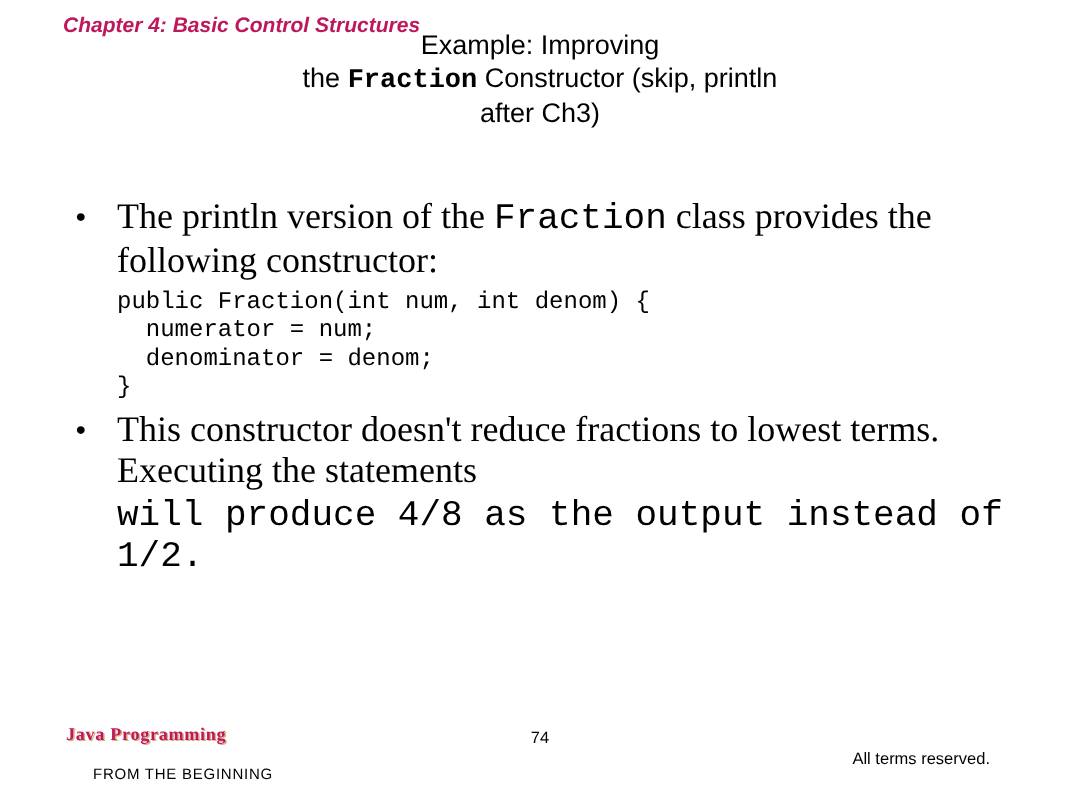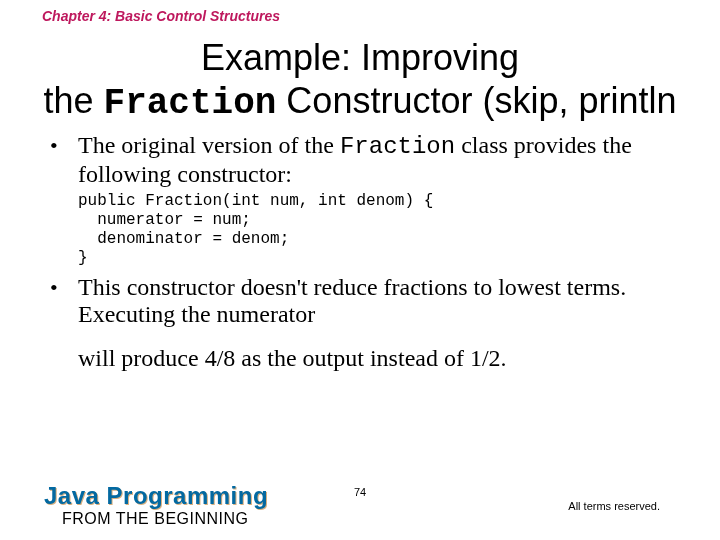--- a/index.html
+++ b/index.html
@@ -17,26 +17,26 @@
     top: 8px;
     left: 42px;
     font-family: Arial, sans-serif;
     font-weight: bold;
     font-style: italic;
     font-size: 14px;
     color: #be185d;
   }
   .title {
     position: absolute;
-    top: 36px;
+    top: 20px;
     left: 0;
     width: 720px;
     text-align: center;
     font-family: Arial, sans-serif;
-    font-size: 36px;
+    font-size: 18px;
     color: #000;
     line-height: 1.2;
   }
   .title .mono {
     font-family: "Courier New", monospace;
     font-weight: bold;
   }
   .body {
     position: absolute;
     top: 130px;
@@ -65,48 +65,49 @@
     font-family: "Courier New", monospace;
     font-size: 16px;
     white-space: pre;
     margin-left: 28px;
     margin-top: 4px;
     margin-bottom: 6px;
     line-height: 1.18;
   }
   .concl {
     margin-left: 28px;
-    margin-top: 16px;
+    margin-top: 2px;
+    font-family: Liberation Mono, monospace;
   }
   .footer {
     position: absolute;
     bottom: 14px;
     left: 0;
     width: 720px;
     height: 44px;
   }
   .footer-left {
     position: absolute;
     left: 44px;
     top: 0;
   }
   .footer-left .brand {
-    font-family: Liberation Sans, sans-serif;
+    font-family: Liberation Serif, serif;
     font-weight: bold;
-    font-size: 24px;
-    color: #0369a1;
+    font-size: 12px;
+    color: #be185d;
     text-shadow: 1px 1px 0 #d8b080;
     letter-spacing: 0.5px;
   }
   .footer-left .sub {
     font-family: Arial, sans-serif;
-    font-size: 16px;
+    font-size: 10px;
     letter-spacing: 0.5px;
     color: #000;
-    margin-top: 0;
+    margin-top: 14px;
     margin-left: 18px;
   }
   .footer-center {
     position: absolute;
     left: 0;
     width: 720px;
     top: 4px;
     text-align: center;
     font-family: Arial, sans-serif;
     font-size: 11px;
@@ -123,40 +124,41 @@
   }
 </style>
 </head>
 <body>
 
 <div class="chapter-header">Chapter 4: Basic Control Structures</div>
 
 <div class="title">
   <span>Example: Improving</span><br>
   <span>the </span><span class="mono">Fraction</span><span> Constructor (skip, println</span><br>
+  <span>after  Ch3)</span>
 </div>
 
 <div class="body">
 
   <div class="bullet-row">
     <div class="bullet">•</div>
     <div class="bullet-text">
-      <span>The original version of the </span><span class="mono-inline">Fraction</span><span> class provides the following constructor:</span>
+      <span>The println version of the </span><span class="mono-inline">Fraction</span><span> class provides the following constructor:</span>
     </div>
   </div>
 
   <div class="code-block">public Fraction(int num, int denom) {
   numerator = num;
   denominator = denom;
 }</div>
 
   <div class="bullet-row">
     <div class="bullet">•</div>
     <div class="bullet-text">
-      <span>This constructor doesn't reduce fractions to lowest terms. Executing the numerator</span>
+      <span>This constructor doesn't reduce fractions to lowest terms. Executing the statements</span>
     </div>
   </div>
 
 
   <div class="concl">will produce 4/8 as the output instead of 1/2.</div>
 
 </div>
 
 <div class="footer">
   <div class="footer-left">

